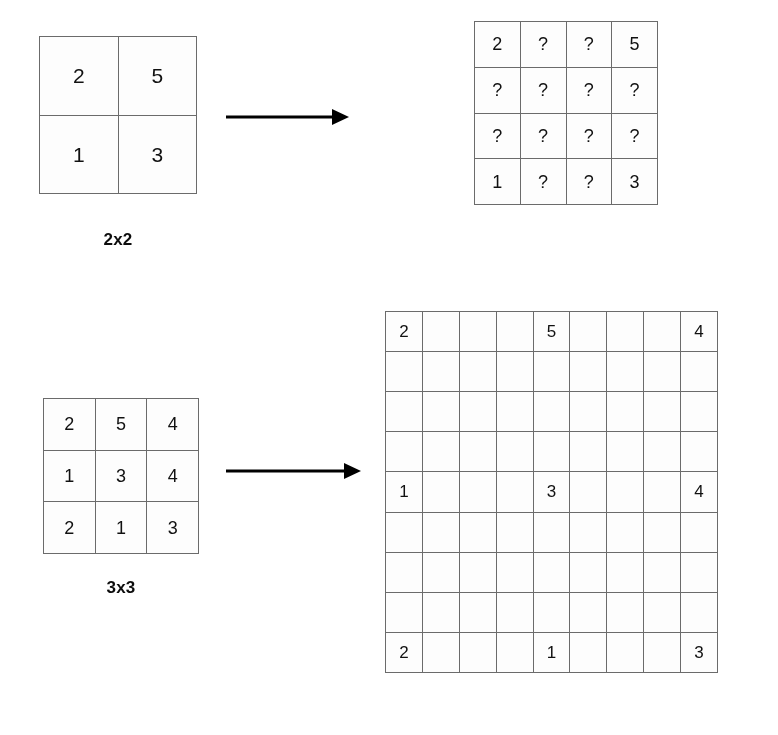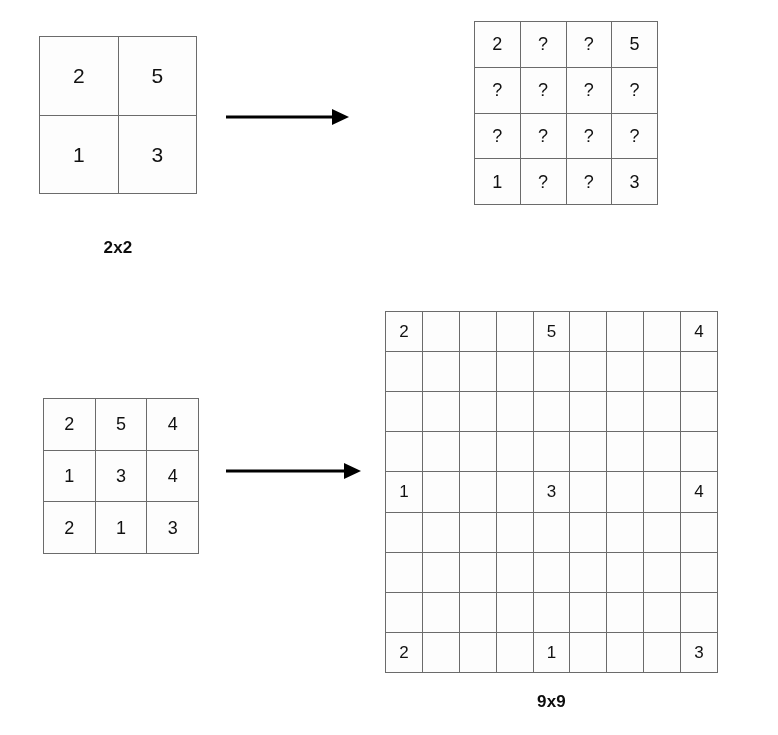--- a/index.html
+++ b/index.html
@@ -94,21 +94,21 @@
   
   .grid-label {
     position: absolute;
     font-size: 17px;
     font-weight: bold;
     color: #0d0d0d;
     letter-spacing: 0.2px;
     text-align: center;
     user-select: none;
   }
-  #label-2x2 { left: 39px; top: 230px; width: 158px; margin-top: 8px; }
+  #label-2x2 { left: 39px; top: 230px; width: 158px; }
   #label-4x4 { left: 474px; top: 232px; width: 184px; }
   #label-3x3 { left: 43px;  top: 578px; width: 156px; }
   #label-9x9 { left: 385px; top: 692px; width: 333px; }
 
   
   .arrow {
     position: absolute;
   }
   #arrow-top    { left: 224px; top: 104px; }
   #arrow-bottom { left: 224px; top: 458px; }
@@ -157,20 +157,21 @@
       <div class="cell">5</div>
       <div class="cell">4</div>
       <div class="cell">1</div>
       <div class="cell">3</div>
       <div class="cell">4</div>
       <div class="cell">2</div>
       <div class="cell">1</div>
       <div class="cell">3</div>
     </div>
 
+  <div class="grid-label" id="label-3x3">3x3</div>
 
   <svg class="arrow" id="arrow-bottom" width="142" height="26" viewBox="0 0 142 26">
     <line x1="2" y1="13" x2="124" y2="13" stroke="#000000" stroke-width="3"></line>
     <polygon points="120,5 137,13 120,21" fill="#000000"></polygon>
   </svg>
 
   <div class="grid" id="grid-9x9">
       <div class="cell">2</div>
       <div class="cell"></div>
       <div class="cell"></div>
@@ -247,15 +248,14 @@
       <div class="cell"></div>
       <div class="cell"></div>
       <div class="cell"></div>
       <div class="cell">1</div>
       <div class="cell"></div>
       <div class="cell"></div>
       <div class="cell"></div>
       <div class="cell">3</div>
     </div>
 
-  <div class="grid-label" id="label-9x9">9x9</div>
 
 </div>
 
 </body></html>

